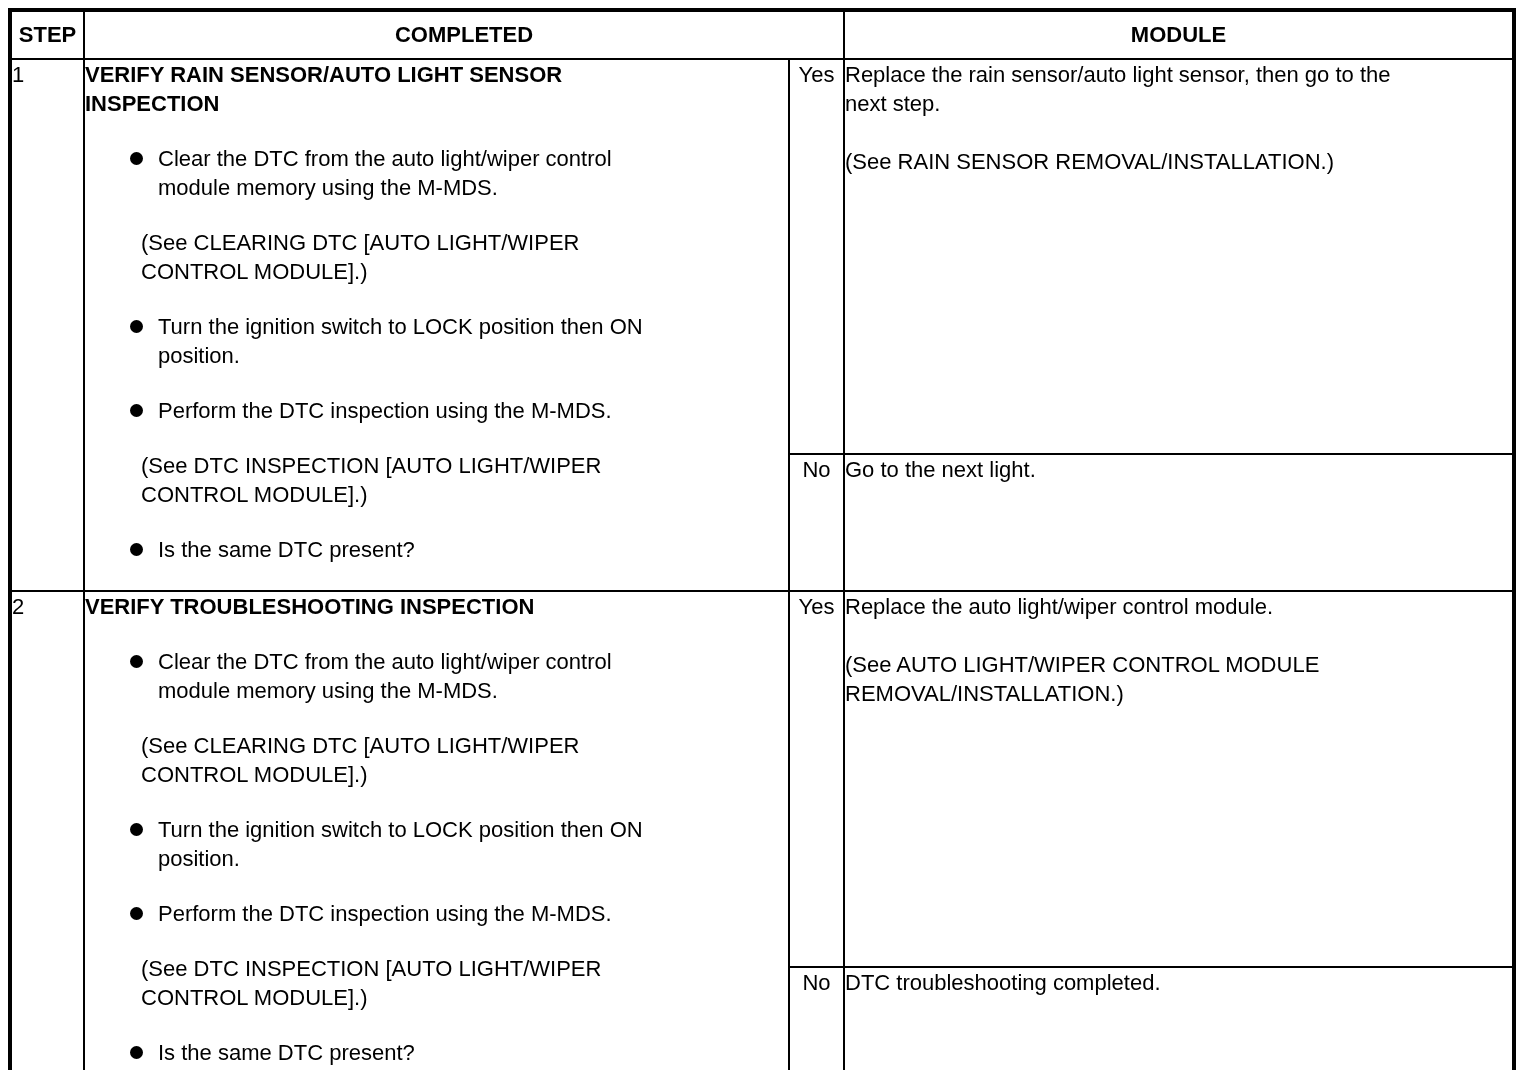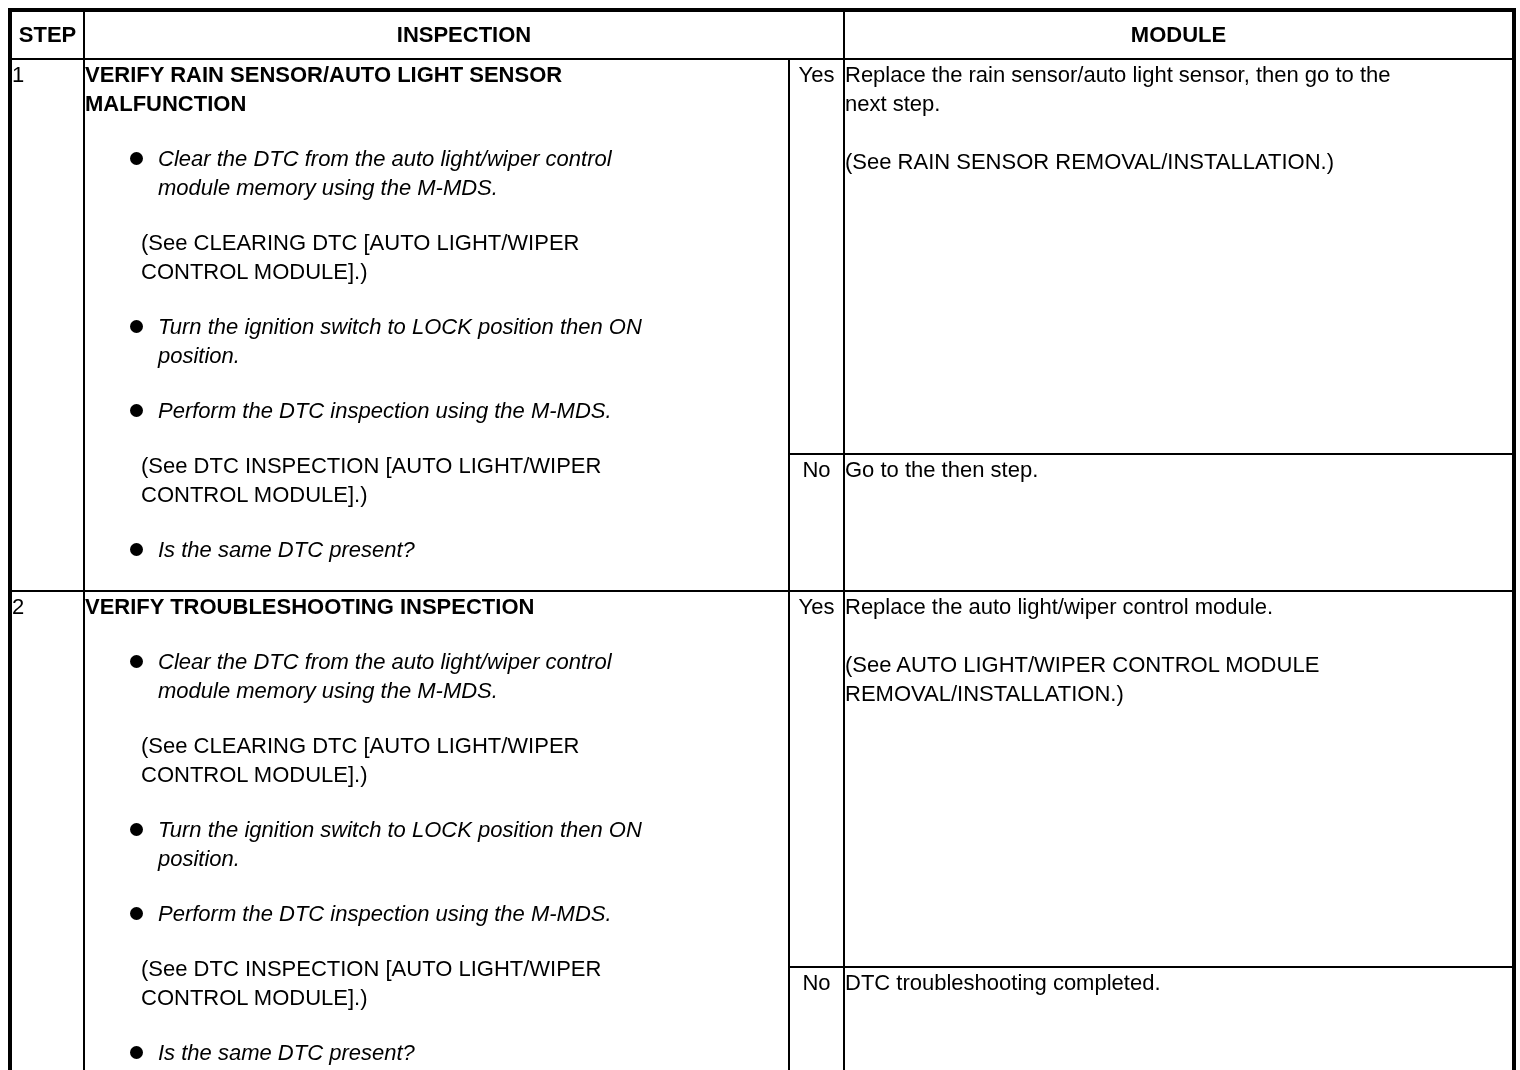--- a/index.html
+++ b/index.html
@@ -45,21 +45,20 @@
   .insp-title {
     font-size: 22px;
     font-weight: bold;
     line-height: 29px;
     white-space: pre-line;
     margin: 0 0 26px 0;
   }
   .item {
     display: flex;
     margin: 0 0 26px 45px;
-    font-style: italic;
   }
   .bullet-dot {
     width: 13px;
     height: 13px;
     border-radius: 50%;
     background: #000000;
     margin: 8px 15px 0 0;
     flex: none;
   }
   .item-text {
@@ -94,29 +93,29 @@
   <colgroup>
     <col style="width:74px">
     <col style="width:705px">
     <col style="width:55px">
     <col style="width:670px">
   </colgroup>
 
   <tbody>
       <tr style="height:42px">
     <th>STEP</th>
-    <th colspan="2">INSPECTION</th>
+    <th colspan="2">COMPLETED</th>
     <th>MODULE</th>
   </tr>
 
   <tr style="height:388px">
     <td rowspan="2" class="step-cell">1</td>
     <td rowspan="2" class="inspection-cell">
       <div class="insp-title">VERIFY RAIN SENSOR/AUTO LIGHT SENSOR
-MALFUNCTION</div>
+INSPECTION</div>
       <div class="item">
         <span class="bullet-dot"></span>
         <span class="item-text">Clear the DTC from the auto light/wiper control
 module memory using the M-MDS.</span>
       </div>
       <div class="note">(See CLEARING DTC [AUTO LIGHT/WIPER
 CONTROL MODULE].)</div>
       <div class="item">
         <span class="bullet-dot"></span>
         <span class="item-text">Turn the ignition switch to LOCK position then ON
@@ -135,21 +134,21 @@
     </td>
     <td class="yn-cell">Yes</td>
     <td class="action-cell">Replace the rain sensor/auto light sensor, then go to the
 next step.
 
 (See RAIN SENSOR REMOVAL/INSTALLATION.)</td>
   </tr>
 
   <tr style="height:134px">
     <td class="yn-cell">No</td>
-    <td class="action-cell">Go to the then step.</td>
+    <td class="action-cell">Go to the next light.</td>
   </tr>
 
   <tr style="height:366px">
     <td rowspan="2" class="step-cell">2</td>
     <td rowspan="2" class="inspection-cell">
       <div class="insp-title">VERIFY TROUBLESHOOTING INSPECTION</div>
       <div class="item">
         <span class="bullet-dot"></span>
         <span class="item-text">Clear the DTC from the auto light/wiper control
 module memory using the M-MDS.</span>

